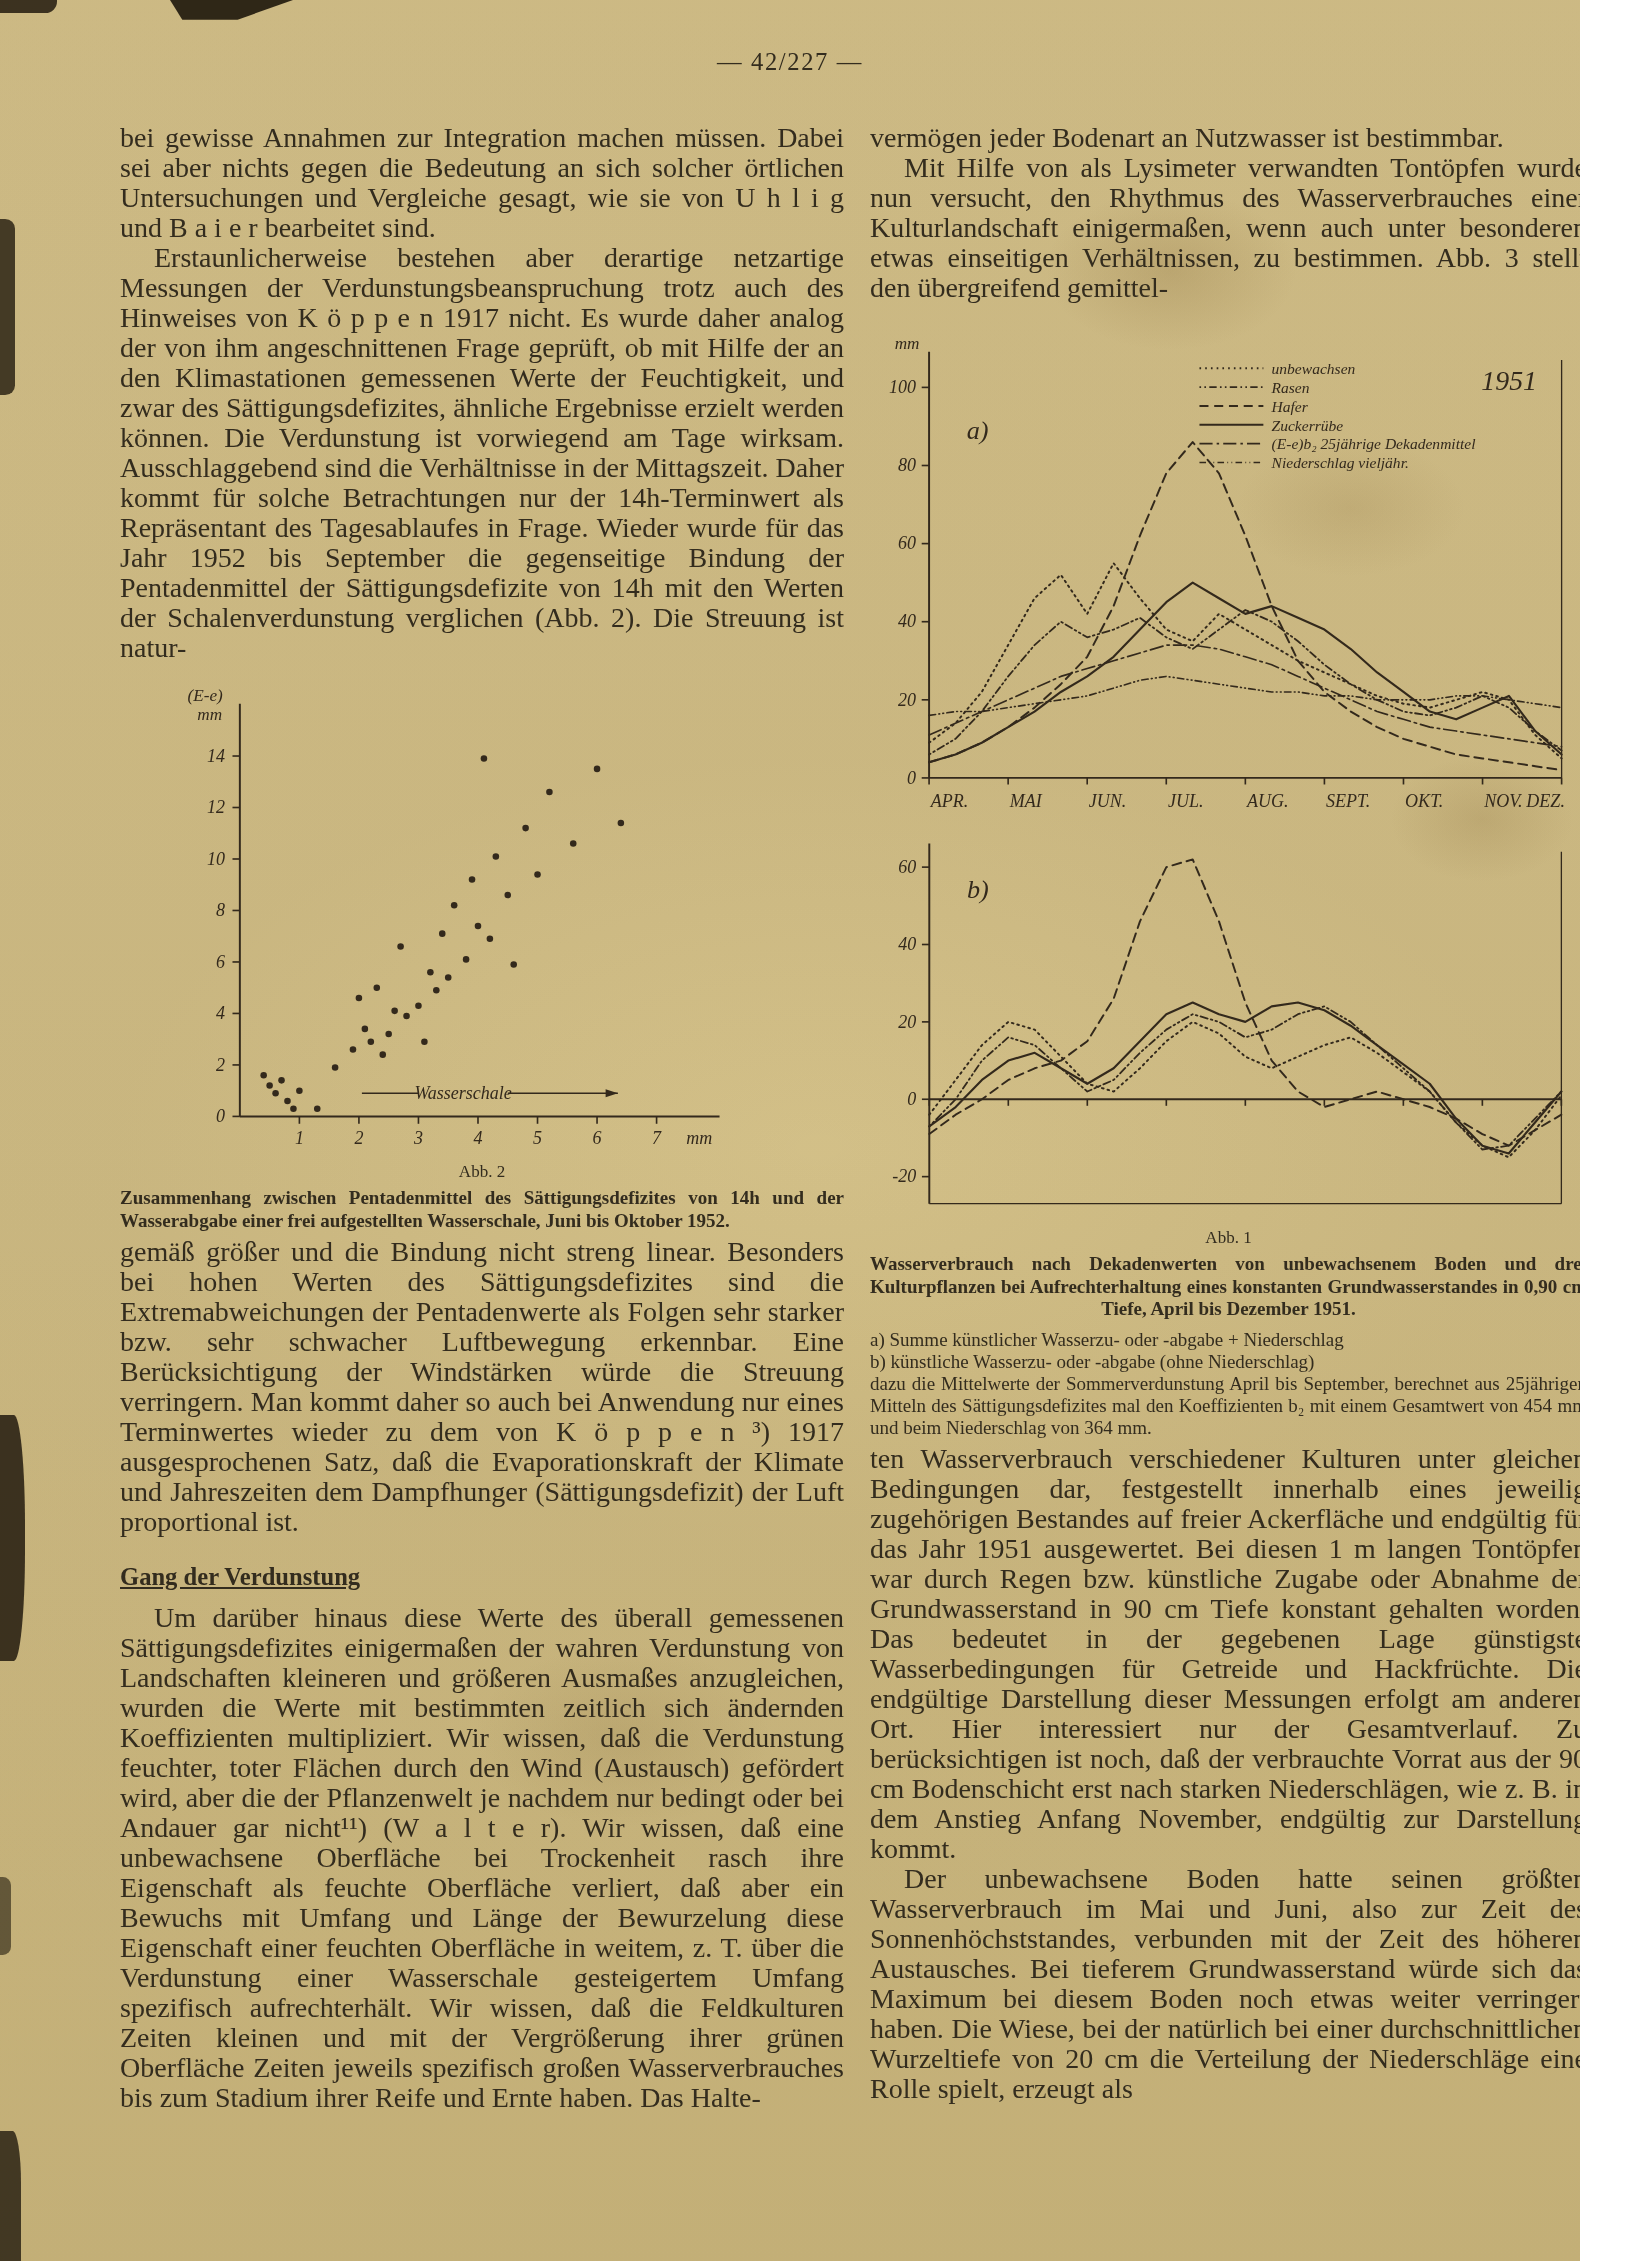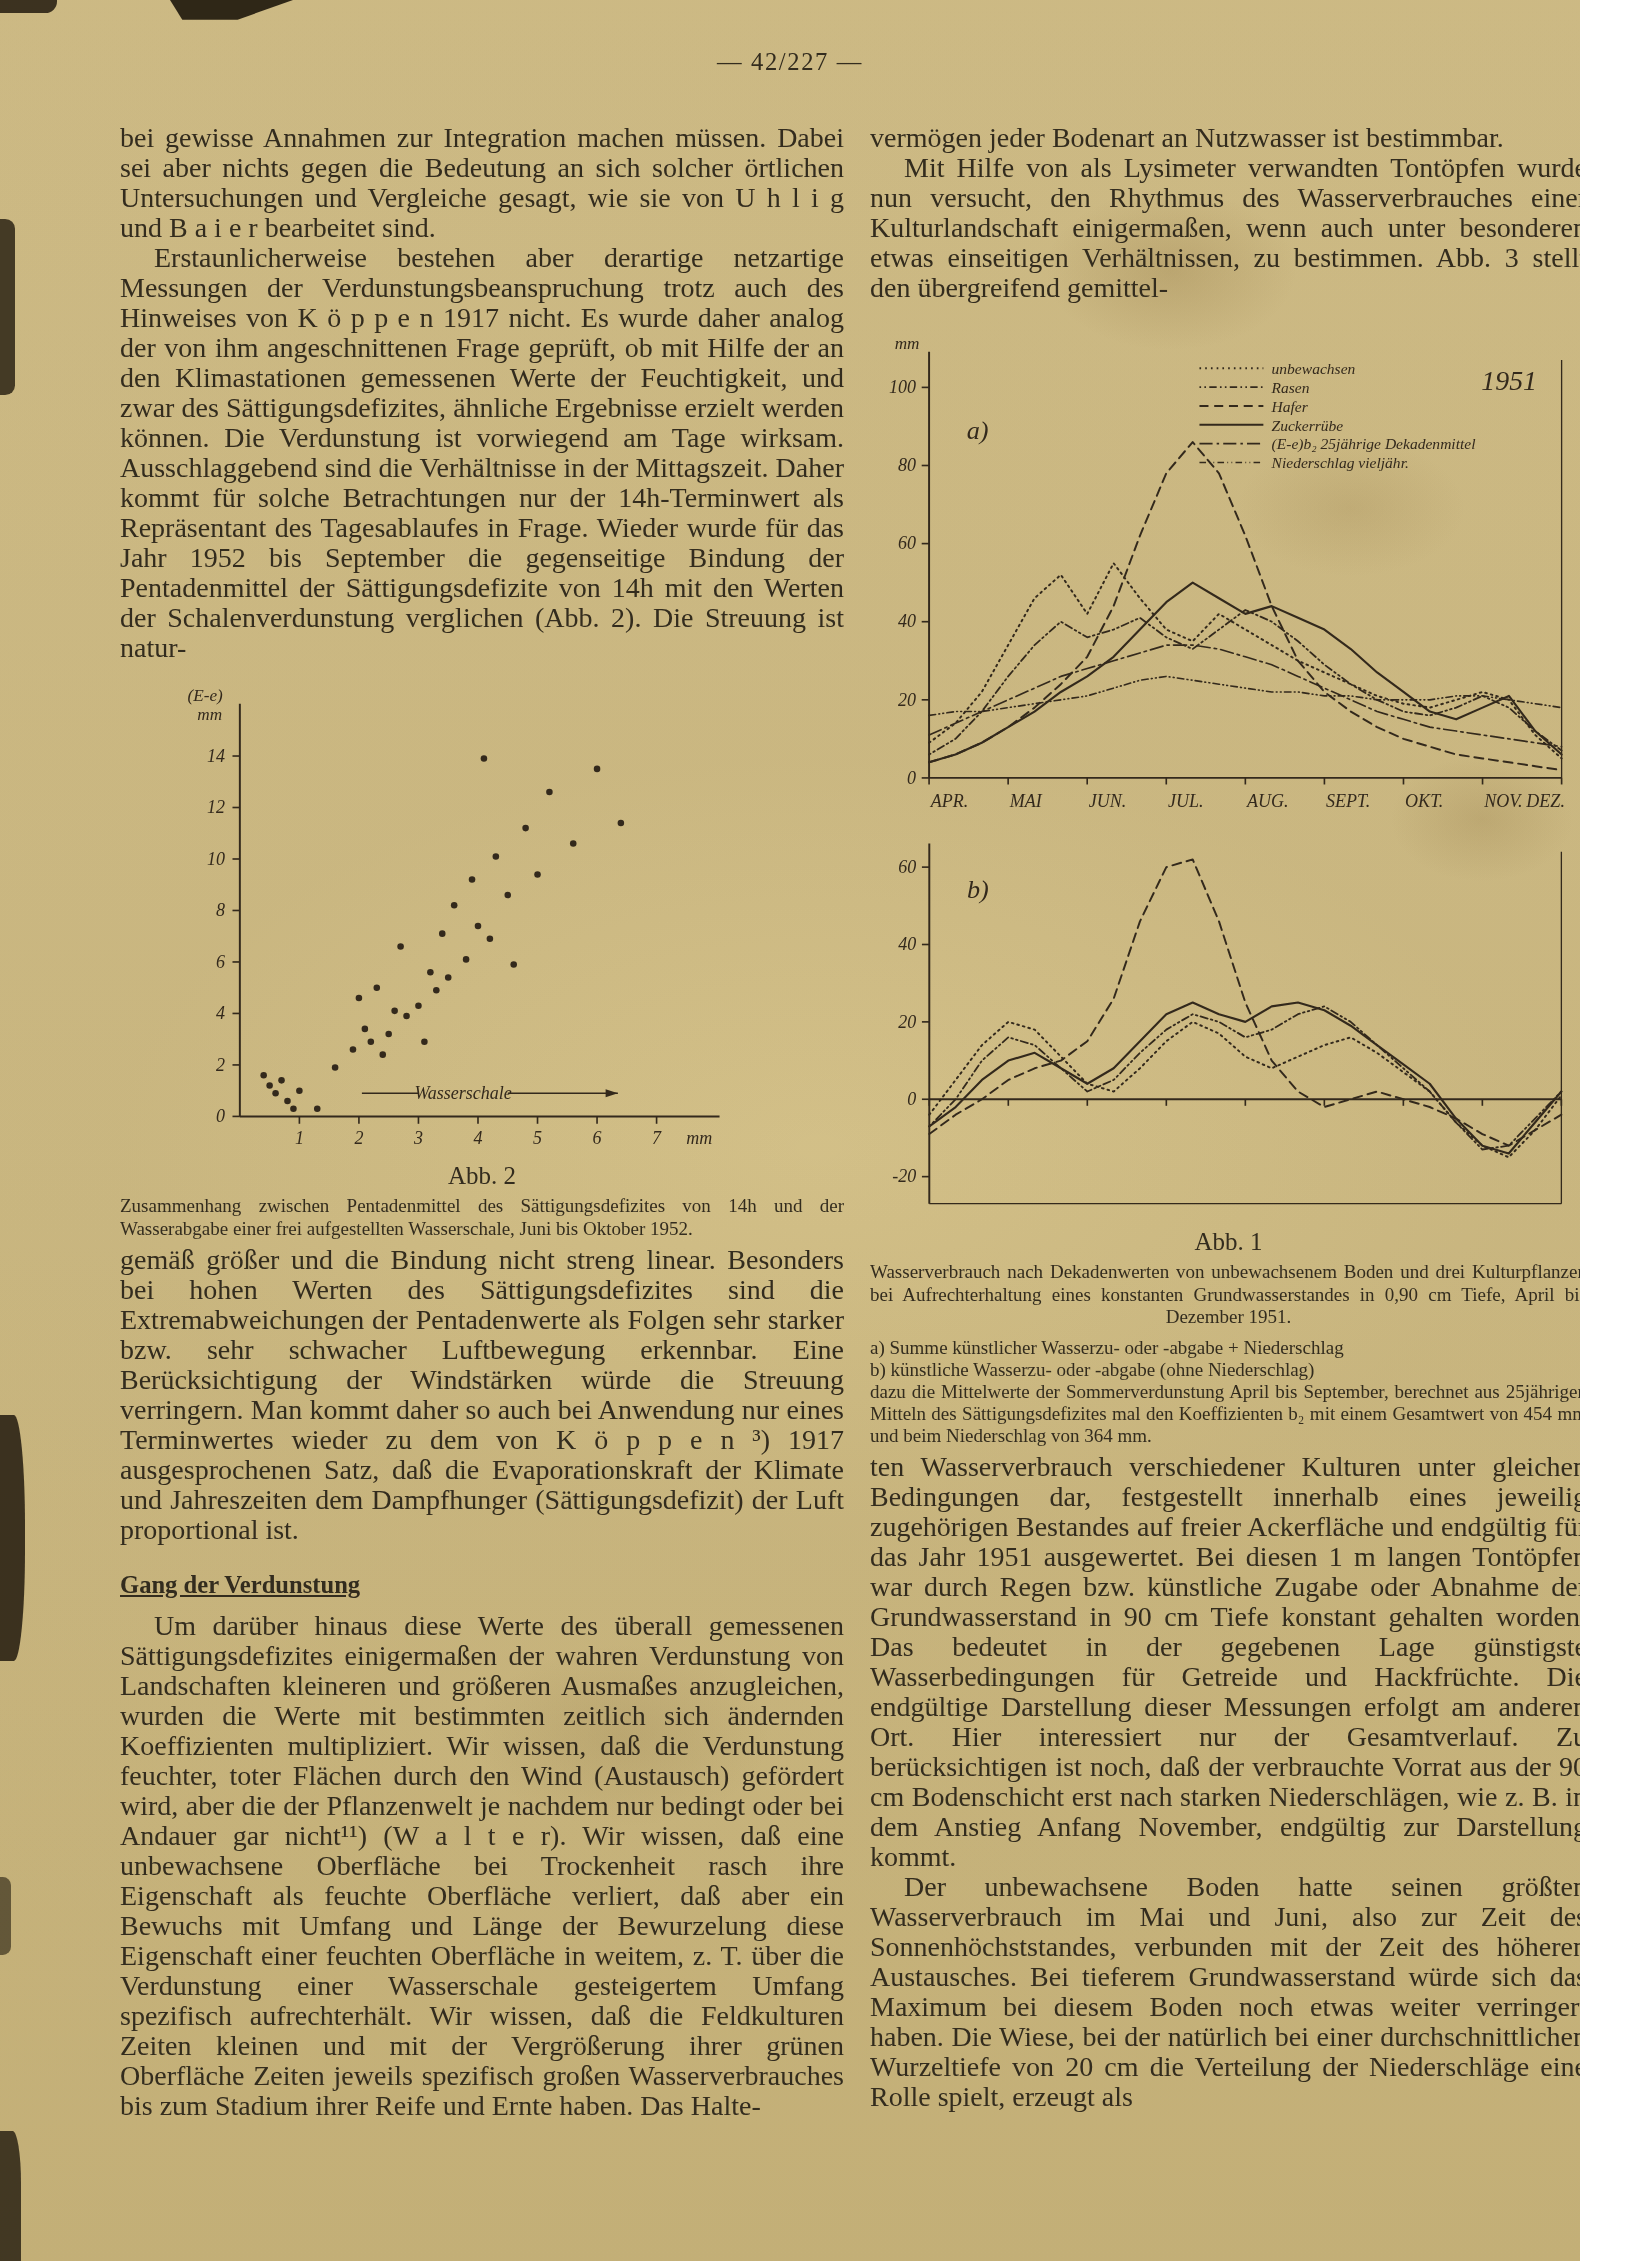--- a/index.html
+++ b/index.html
@@ -43,23 +43,23 @@
   p.indent{text-indent:34px;}
   h3.section-heading{
     margin:24.6px 0 11.5px 0;font-size:24.6px;line-height:29.5px;font-weight:bold;text-decoration:underline;
   }
   figure{margin:0;padding:0;}
   .fig2-wrap{margin:13px 0 4.9px 0;}
   .fig2-wrap svg{display:block;margin-left:38px;}
   .fig3-wrap{margin:21px 0 4.9px 0;}
   .fig3-wrap svg{display:block;margin-left:0px;}
   .fig-label{
-    display:block;text-align:center;font-size:25px;margin:3.3px 0 4.9px 0;
-  }
-  figcaption{font-size:19px;line-height:22.5px;}
+    display:block;text-align:center;font-size:17px;margin:3.3px 0 4.9px 0;
+  }
+  figcaption{font-size:19px;line-height:22.5px;font-weight:bold;}
   .fig2-caption{text-align:justify;}
   .fig3-caption{text-align:justify;text-align-last:center;}
   .fig3-notes{margin-top:8.2px;font-size:19px;line-height:22px;}
   .fig3-notes p{margin:0;text-align:justify;}
   .fig3-notes p.note-center{text-align:left;}
   .after-fig{margin-top:11.5px;}
 </style>
 </head>
 <body>
 

